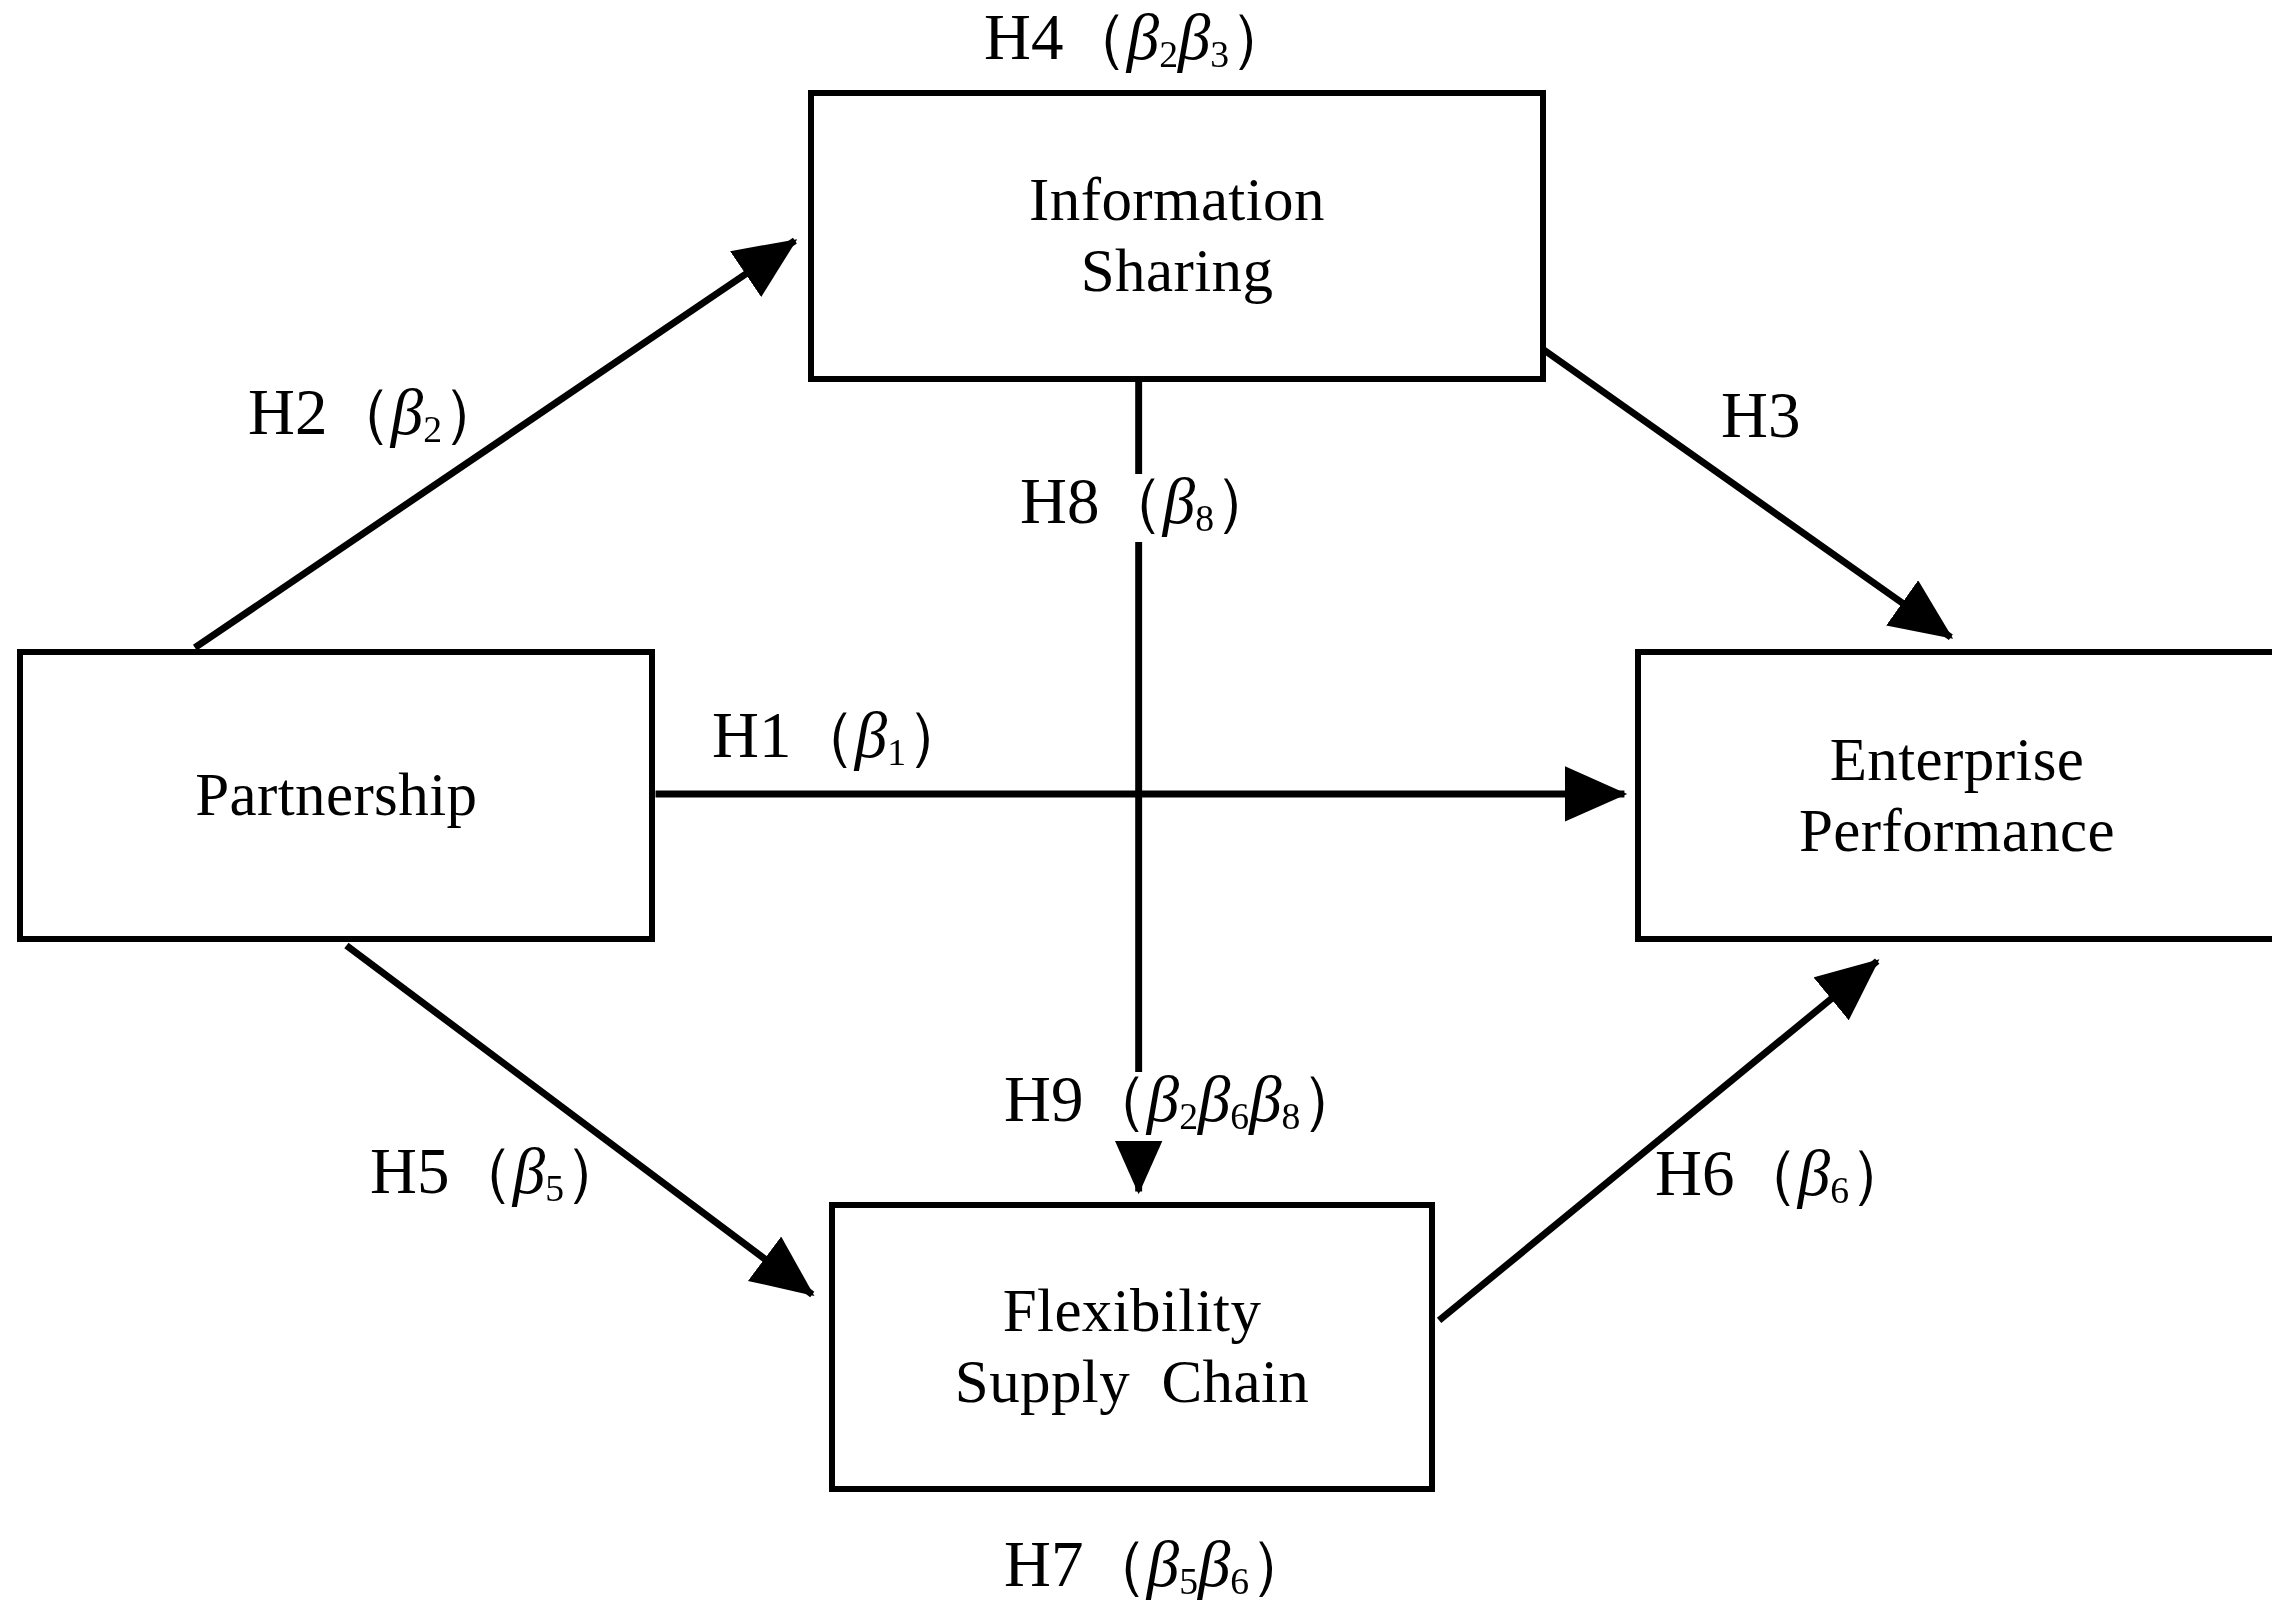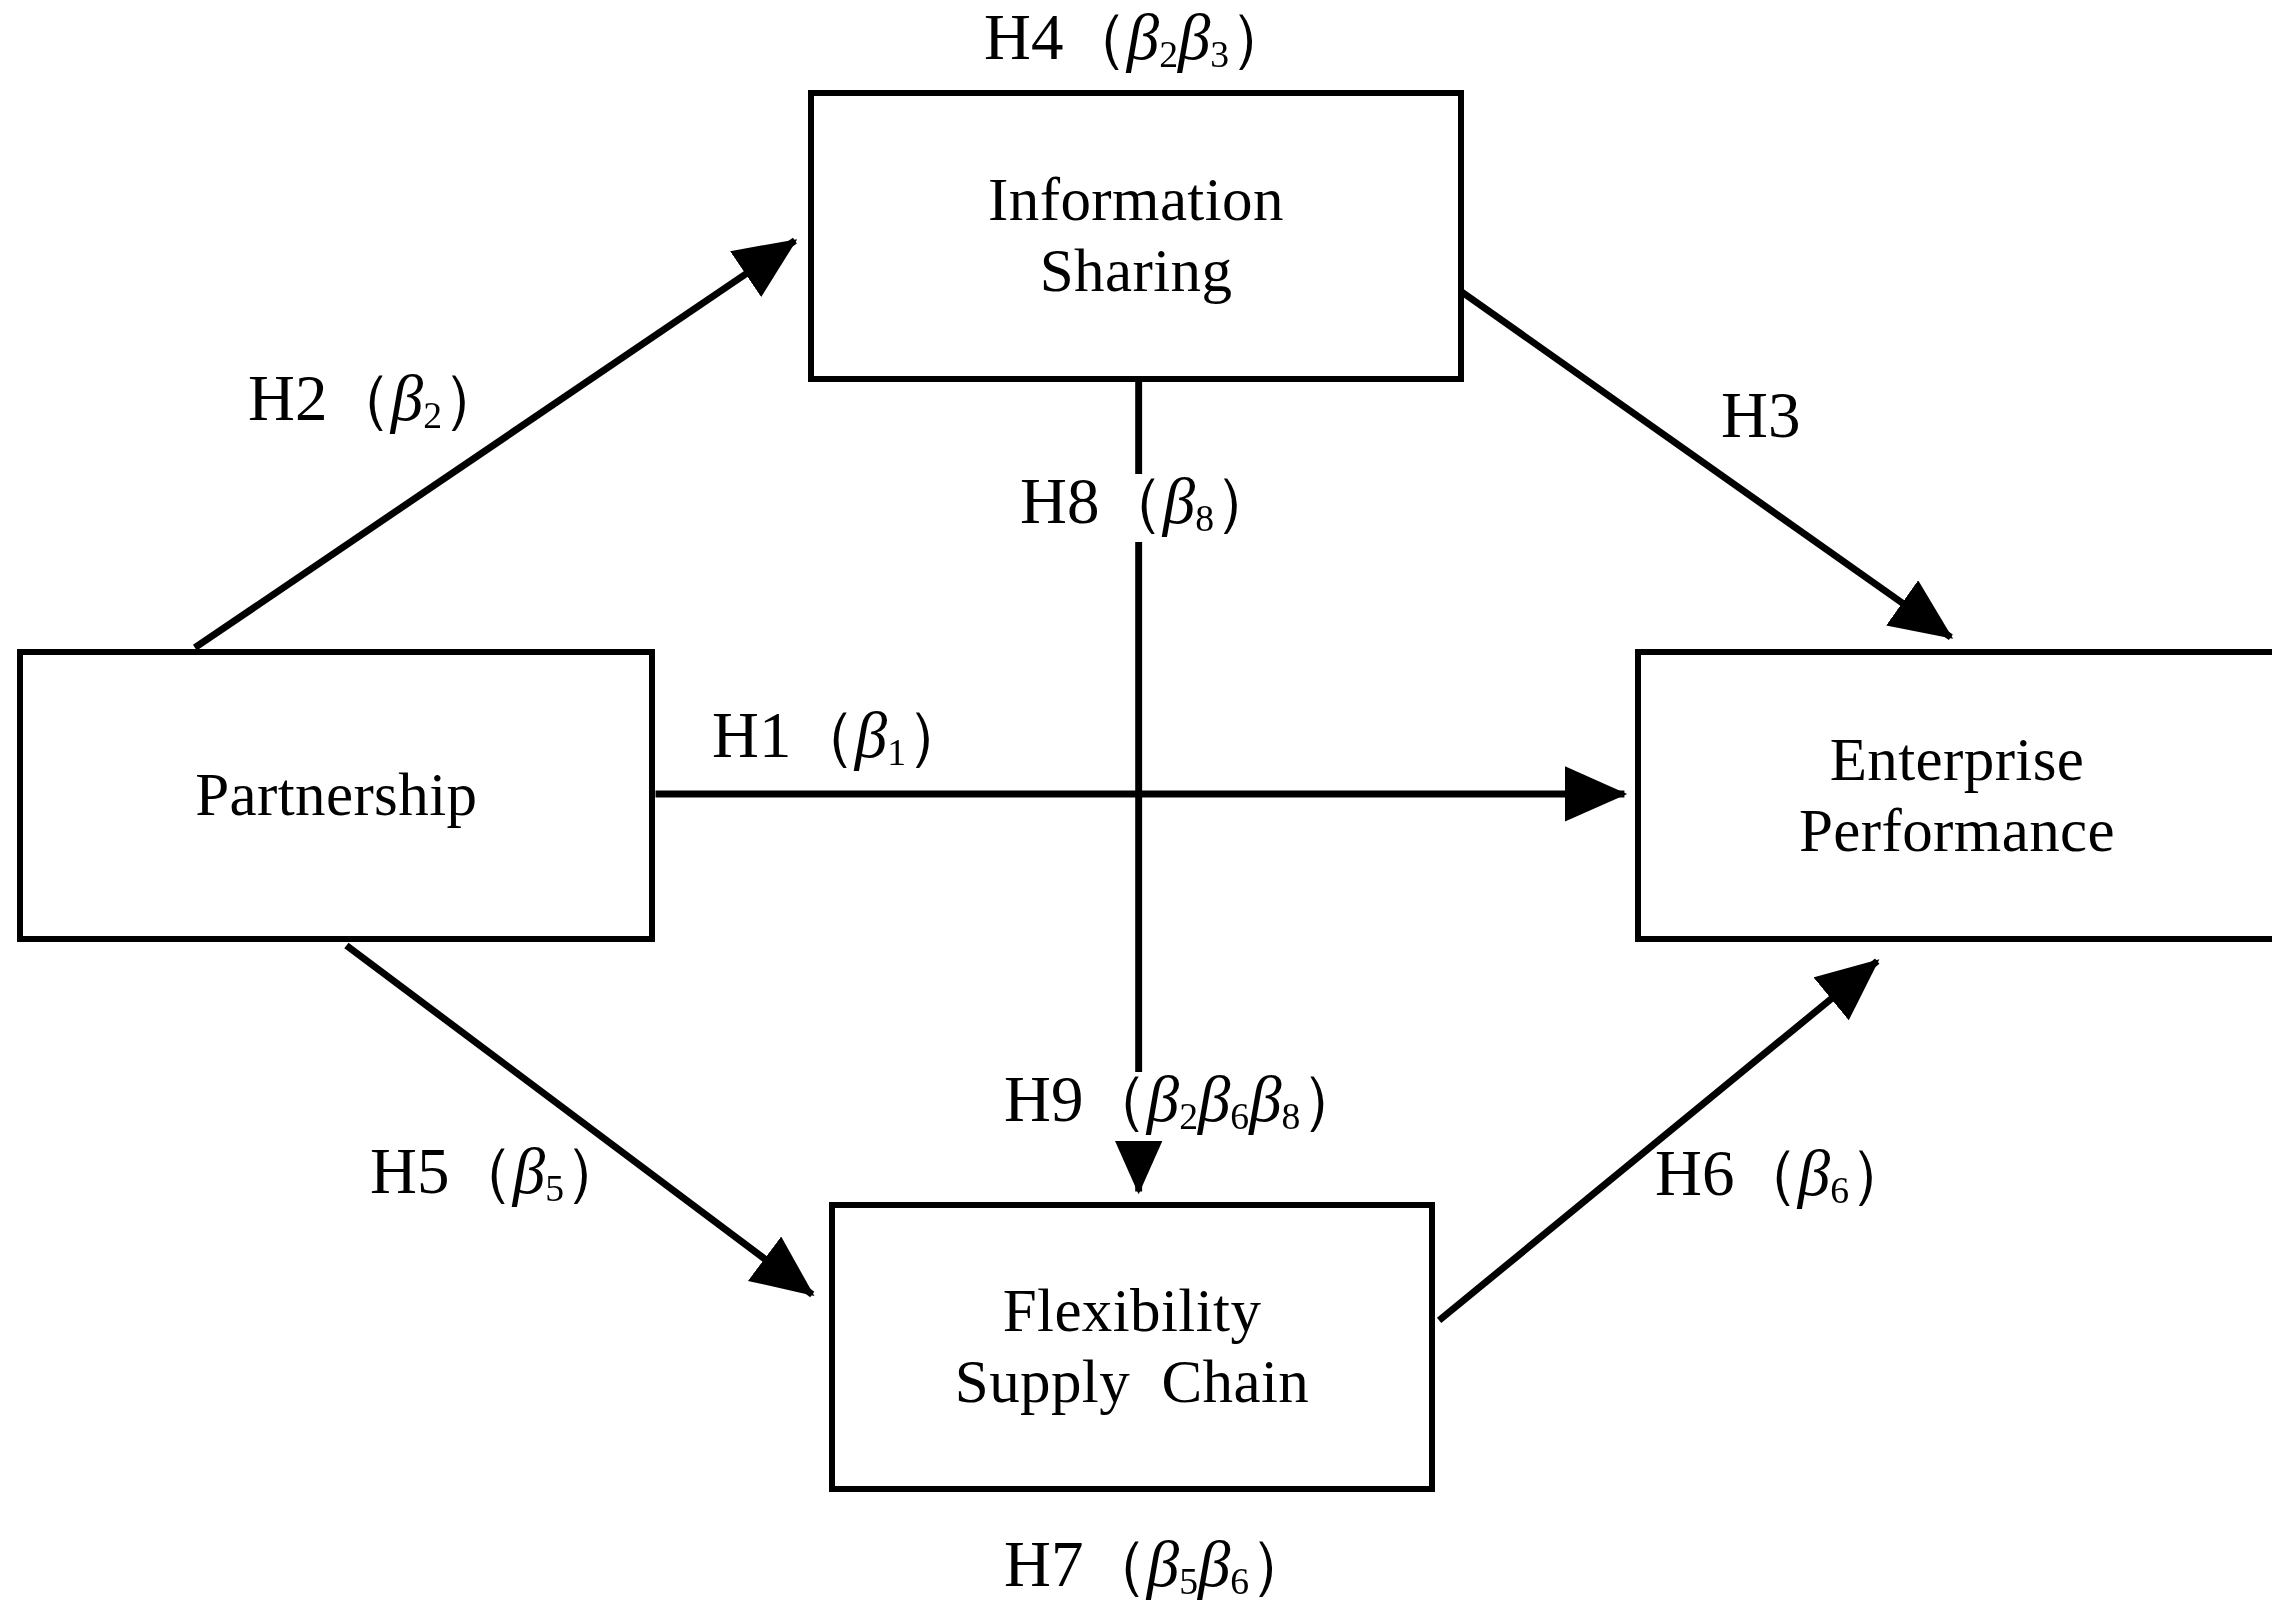--- a/index.html
+++ b/index.html
@@ -39,21 +39,21 @@
     line-height: 1.16;
     font-size: 61px;
     letter-spacing: 0.4px;
     z-index: 3;
   }
   .node .ln {
     display: block;
     white-space: pre;
   }
   #node-information-sharing {
-    left: 808px;  top: 90px;  width: 656px;  height: 292px;
+    left: 808px;  top: 90px;  width: 738px;  height: 292px;
   }
   #node-strategic-partnership {
     left: 17.3px;   top: 649px;  width: 638px;  height: 293px;
   }
   #node-enterprise-performance {
     left: 1635px; top: 649px;  width: 644px;  height: 293px;
   }
   #node-supply-chain-flexibility {
     left: 829px;  top: 1202px; width: 606px;  height: 290px;
   }
@@ -73,21 +73,21 @@
     font-size: 0.58em;
     vertical-align: baseline;
     position: relative;
     top: 0.22em;
   }
   .edge-label .paren {
     letter-spacing: -1.7px;
   }
   
   #label-h4 { left: 984px; top: 5.2px; }
-  #label-h2 { left: 248px;  top: 366px; }
+  #label-h2 { left: 248px;  top: 380px; }
   #label-h3 { left: 1721px; top: 360px; margin-top: 23px; }
   #label-h8 { left: 1020px; top: 469px; }
   #label-h1 { left: 712px;  top: 703px; }
   #label-h9 { left: 1004px; top: 1067px; }
   #label-h5 { left: 342px;  top: 1139px; margin-left: 28px; }
   #label-h6 { left: 1655px; top: 1141px; }
   #label-h7 { left: 1004px; top: 1532px; }
 
   
   .knockout {

